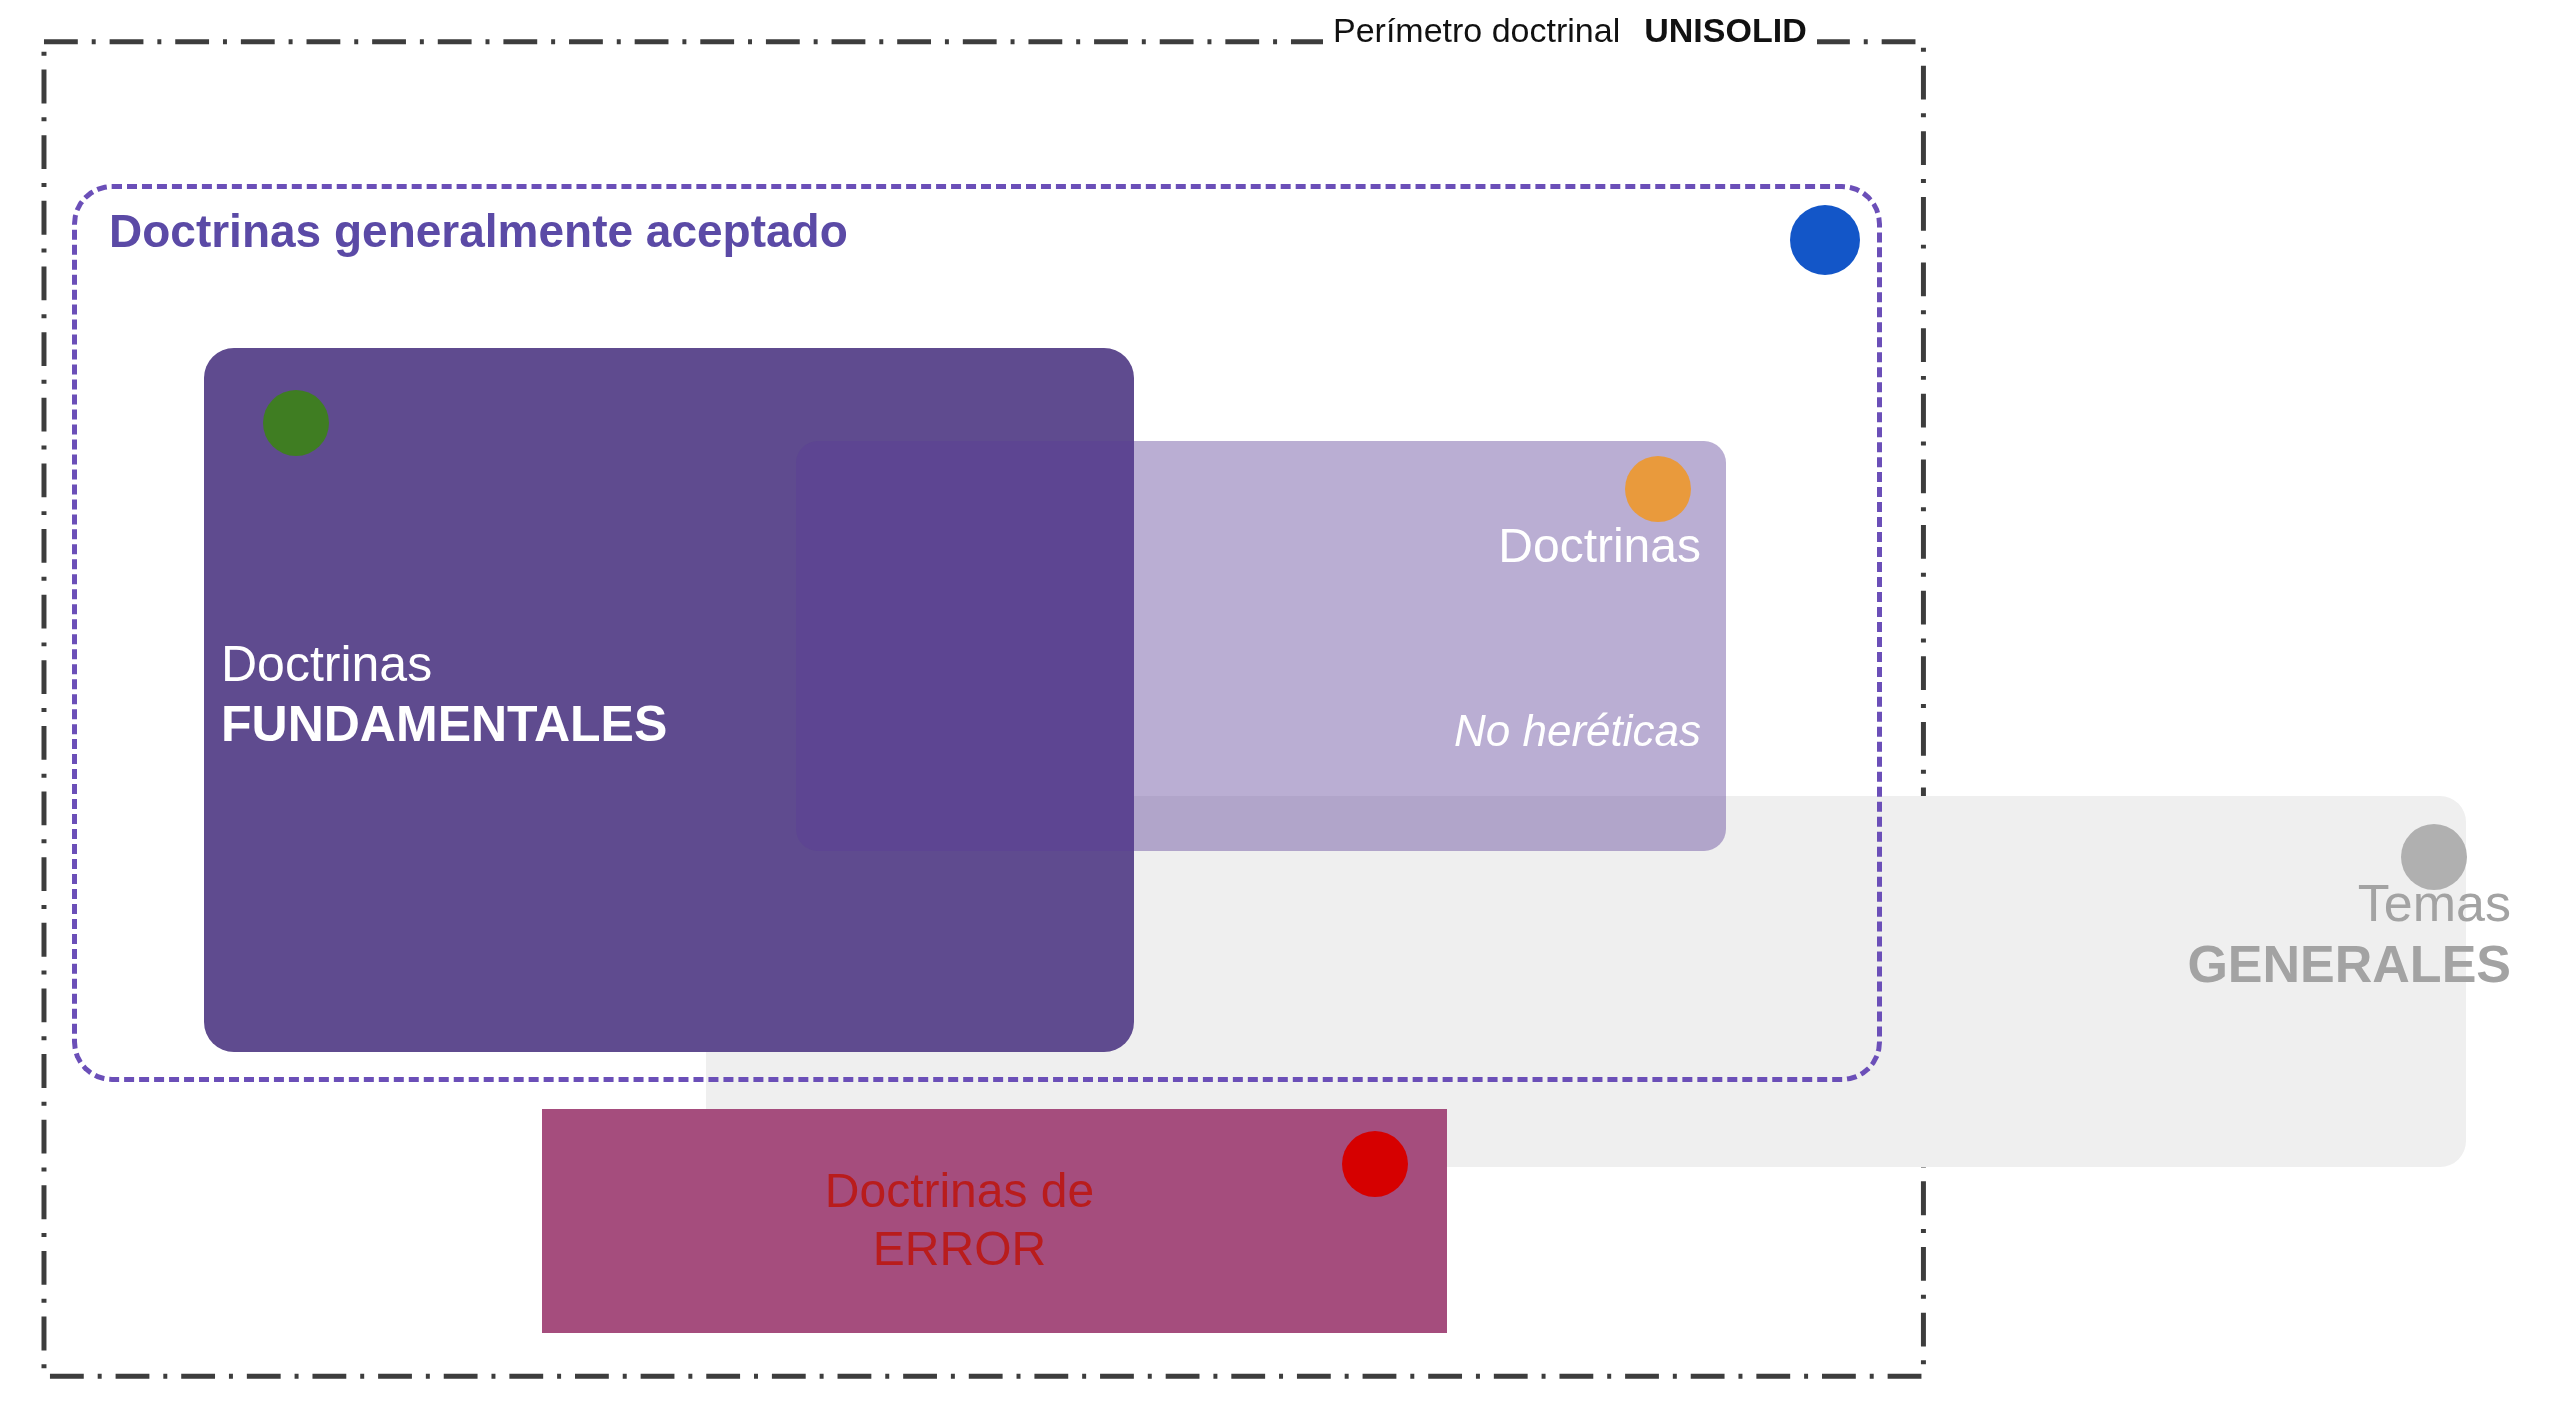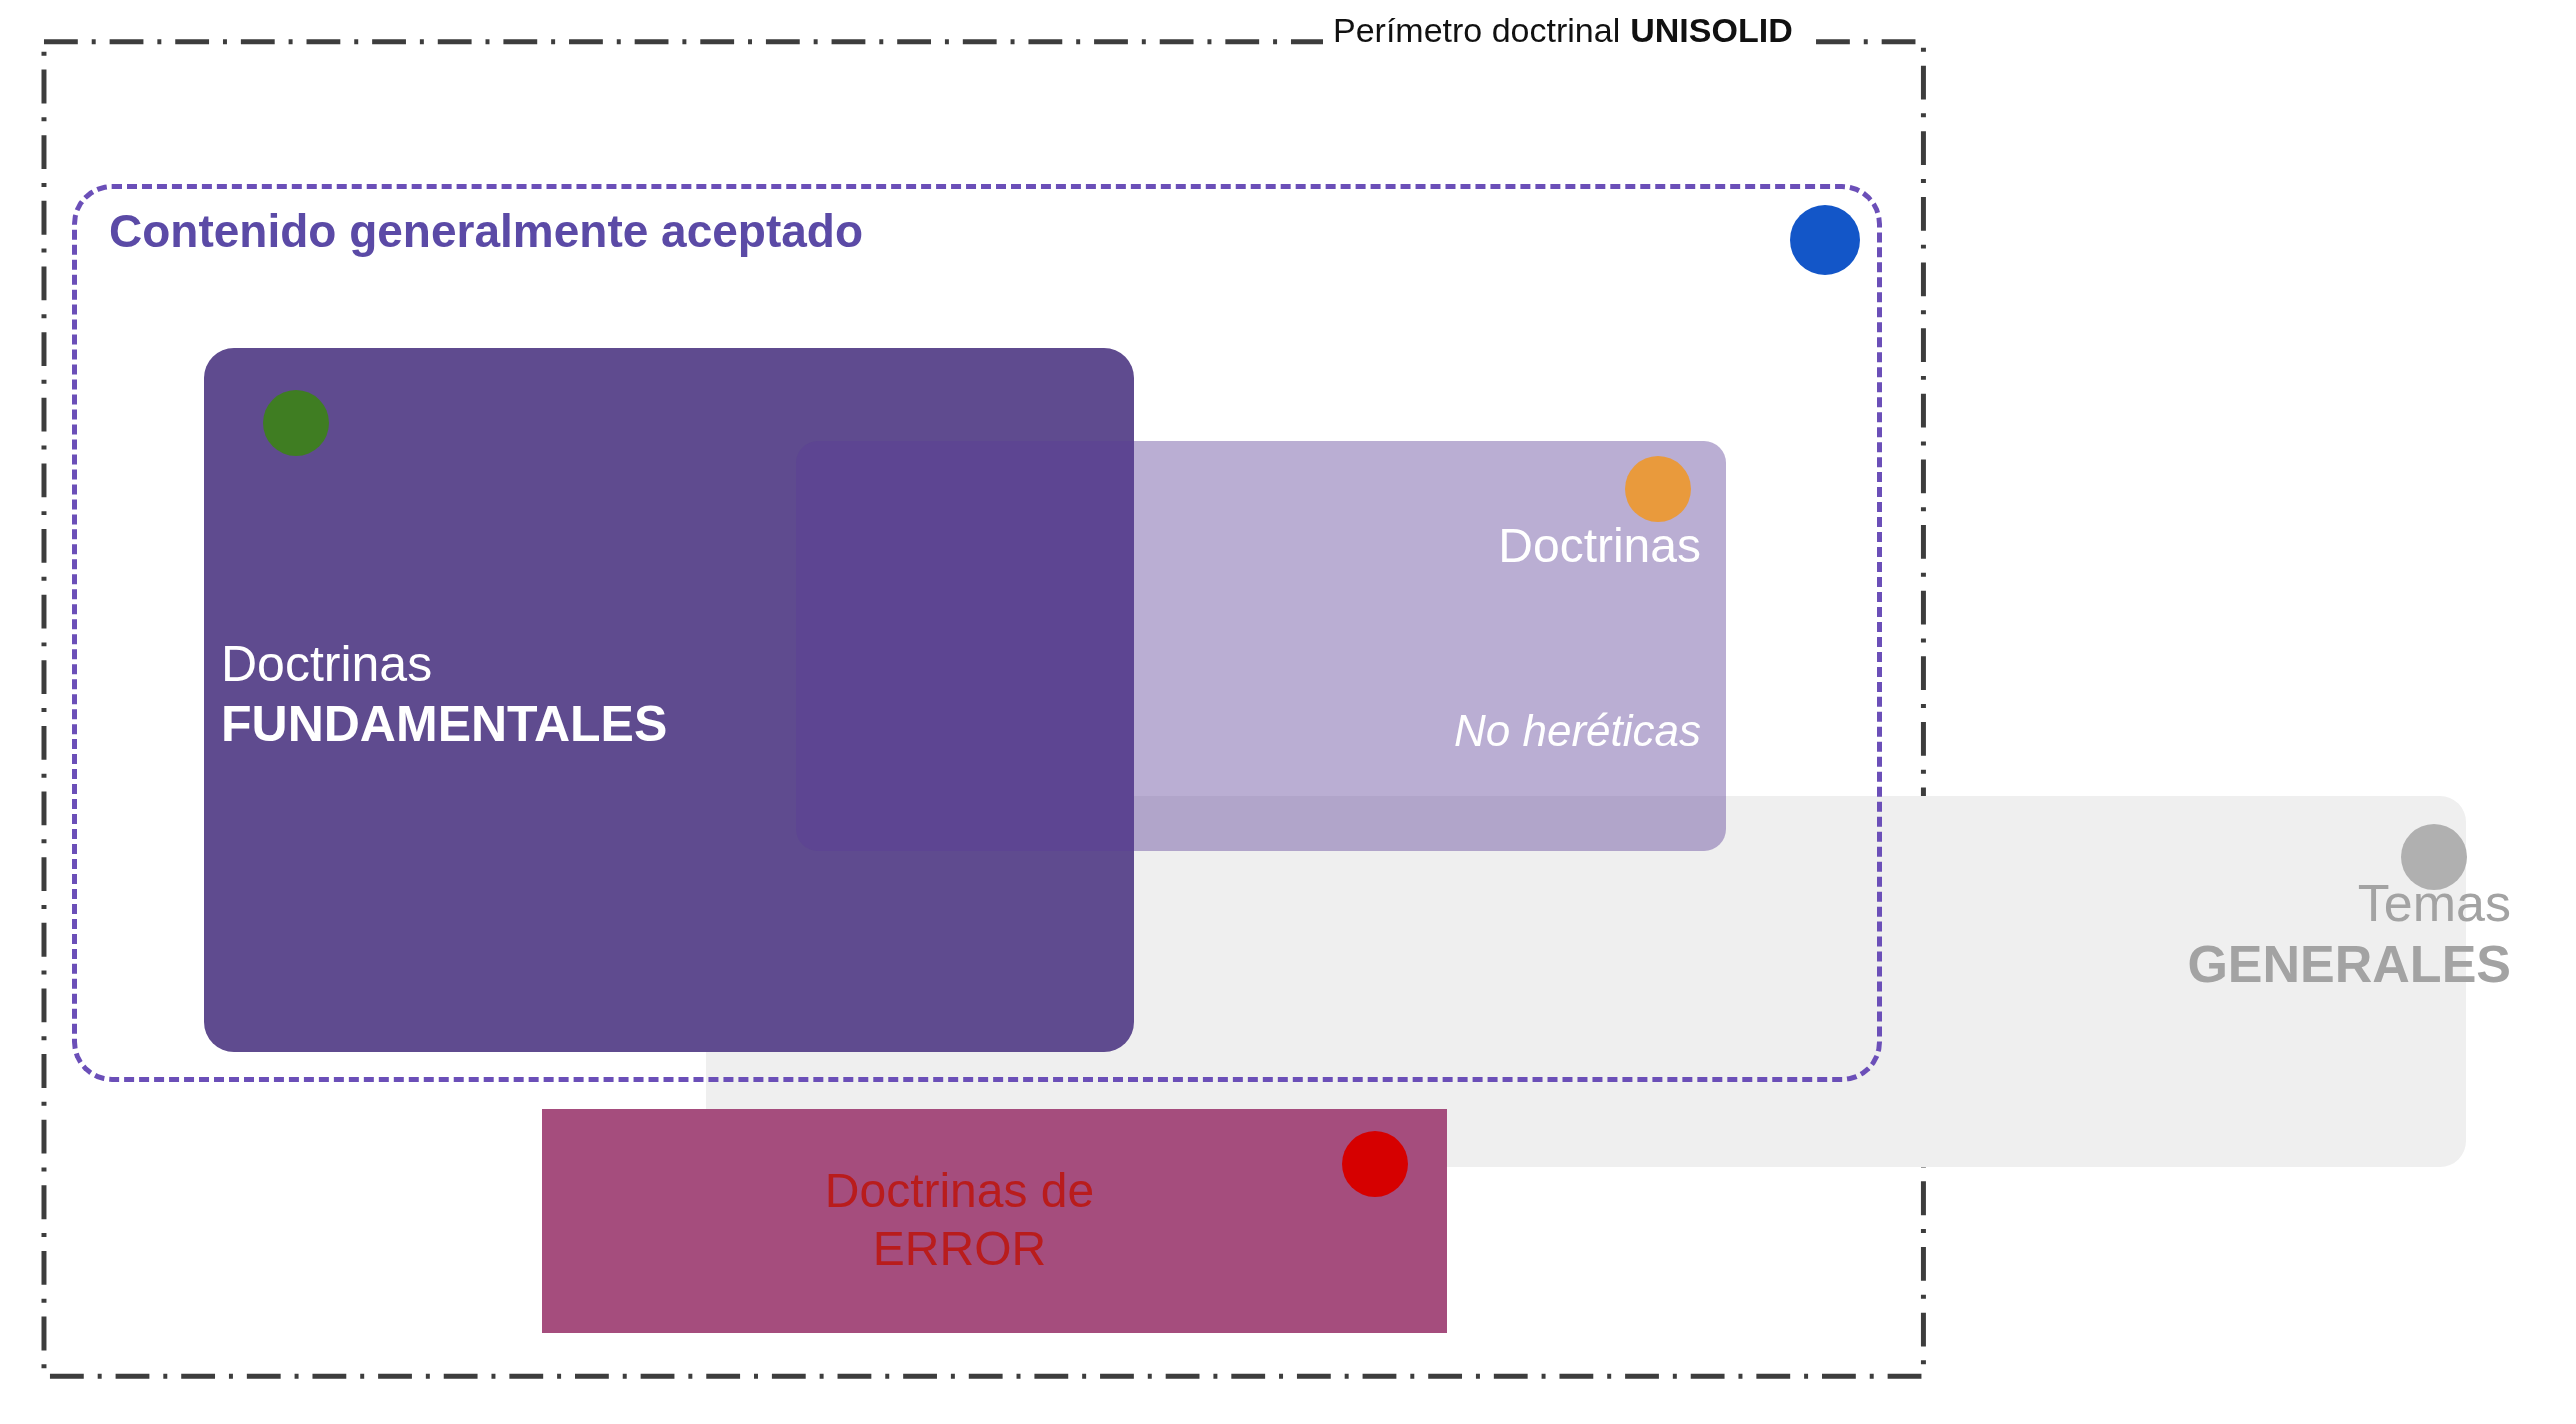--- a/index.html
+++ b/index.html
@@ -36,21 +36,21 @@
     align-items: center;
     background: #ffffff;
     padding: 0 10px;
     font-size: 34px;
     color: #111111;
     white-space: nowrap;
     letter-spacing: 0px;
   }
   .perimeter-title .brand {
     font-weight: bold;
-    margin-left: 10px;
+    margin-left: 24px;
   }
 
   
   .accepted-box {
     position: absolute;
     left: 72px;
     top: 184px;
     width: 1810px;
     height: 898px;
     border: 5px dashed #6b4fb8;
@@ -189,21 +189,21 @@
   </div>
 
   <div class="general-box"></div>
   <div class="general-text">
     <span class="l1">Temas</span>
     <span class="l2">GENERALES</span>
   </div>
   <div class="dot dot-gray"></div>
 
   <div class="accepted-box"></div>
-  <div class="accepted-title">Contenido generalmente aceptado</div>
+  <div class="accepted-title">Doctrinas generalmente aceptado</div>
   <div class="dot dot-blue"></div>
 
   <div class="fund-box"></div>
   <div class="dot dot-green"></div>
   <div class="fund-text">
     <span class="l1">Doctrinas</span>
     <span class="l2">FUNDAMENTALES</span>
   </div>
 
   <div class="denom-box"></div>

